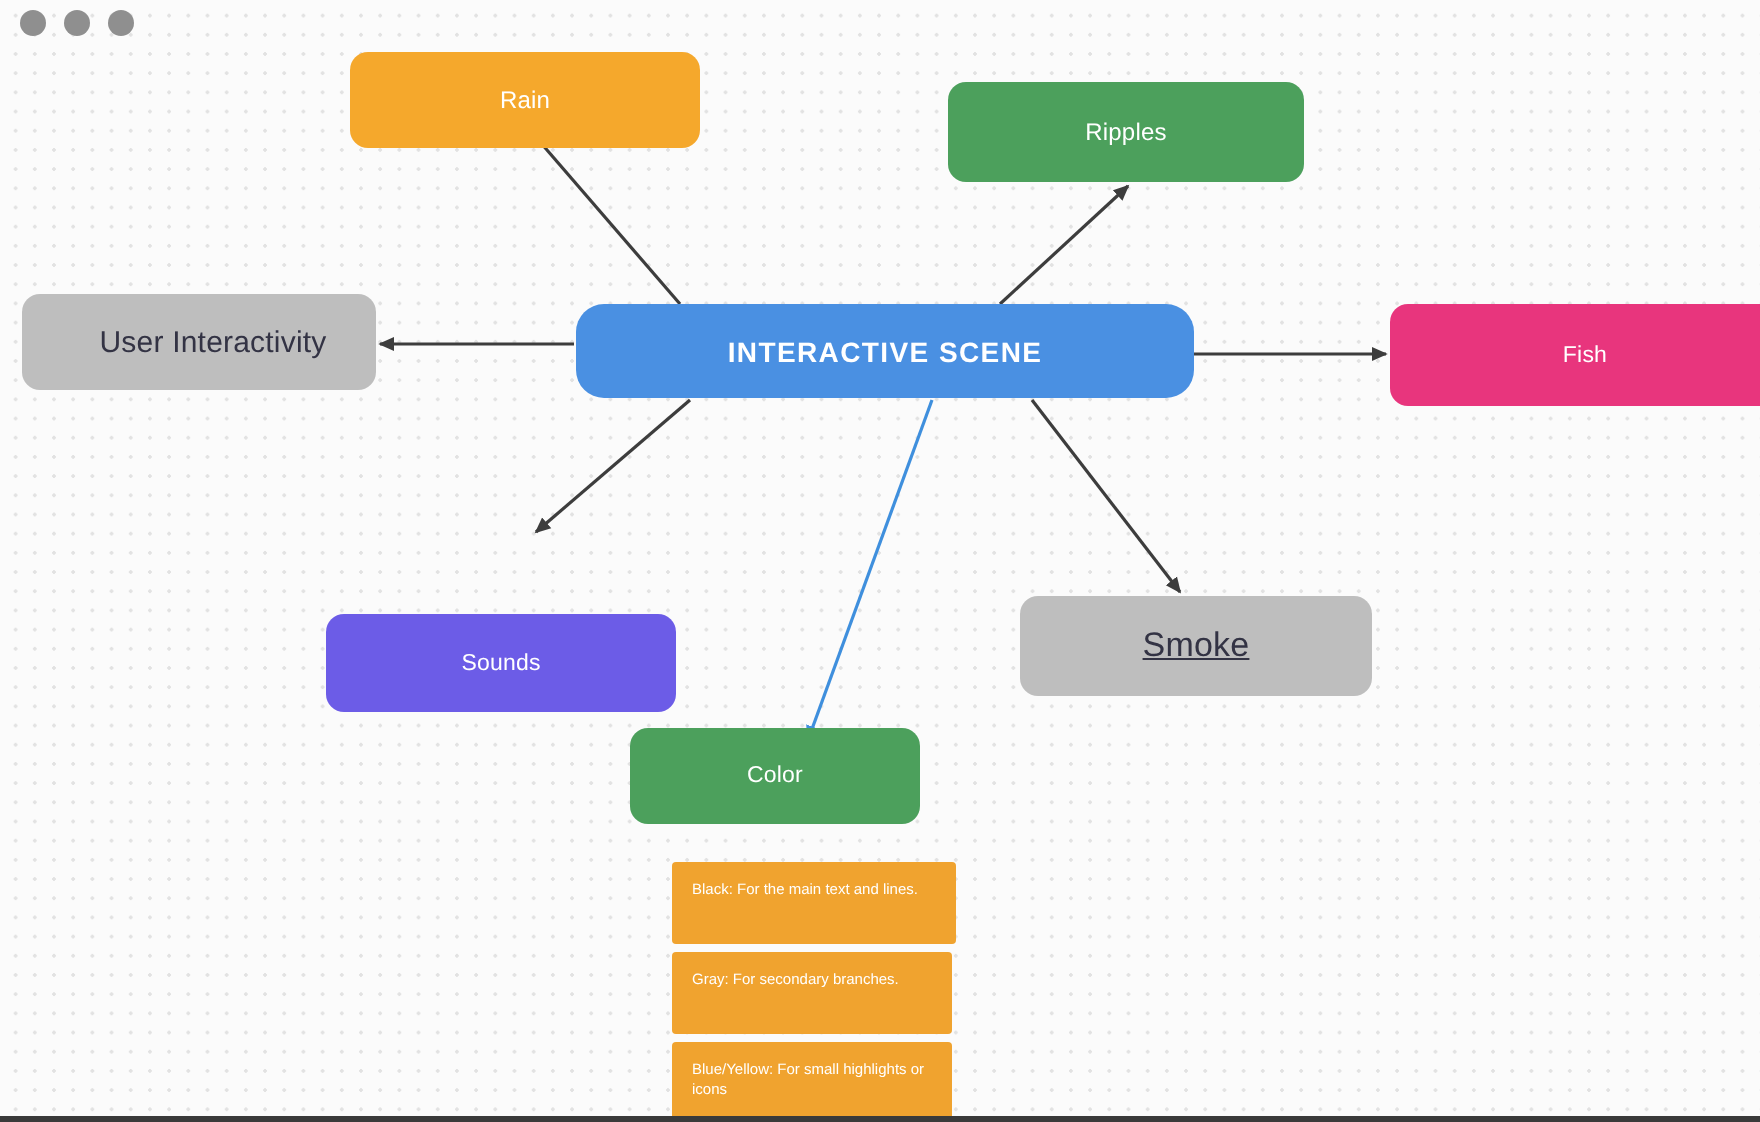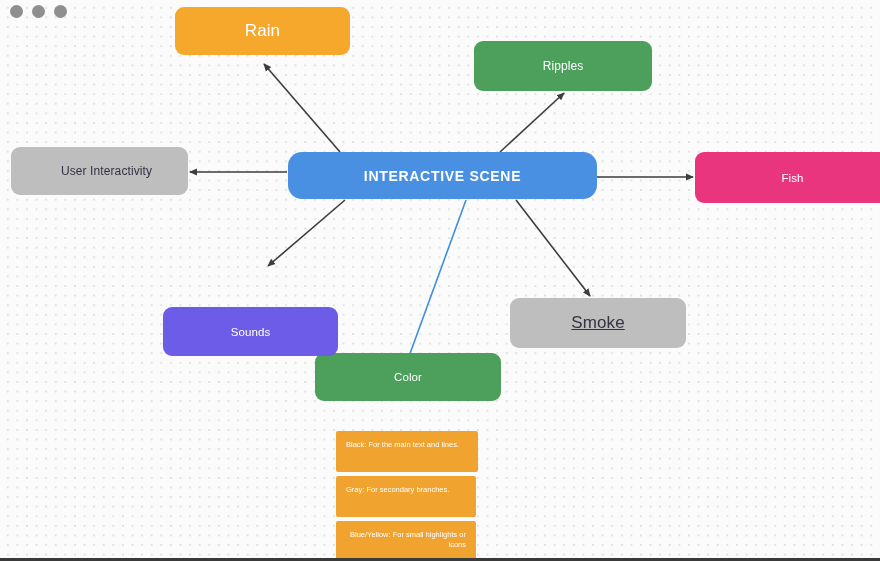--- a/index.html
+++ b/index.html
@@ -66,21 +66,21 @@
     box-sizing: border-box;
     border-radius: 2px;
     display: flex;
     align-items: flex-start;
     z-index: 20;
   }
   .subnote-label {
     display: block;
     padding: 9px 10px 0 10px;
     line-height: 1.35;
-    text-align: right;
+    text-align: left;
   }
   .bottom-edge {
     position: absolute;
     left: 0;
     bottom: 0;
     width: 880px;
     height: 3px;
     background: #3a3a3a;
     z-index: 50;
   }
@@ -111,39 +111,39 @@
       <line x1="516" y1="200" x2="590" y2="296" stroke="#3d3d3d" stroke-width="1.6" marker-end="url(#ah0)"></line>
       <line x1="466" y1="200" x2="404" y2="370" stroke="#3f8fdd" stroke-width="1.6" marker-end="url(#ah1)"></line>
       <line x1="345" y1="200" x2="268" y2="266" stroke="#3d3d3d" stroke-width="1.6" marker-end="url(#ah0)"></line>
       <line x1="287" y1="172" x2="190" y2="172" stroke="#3d3d3d" stroke-width="1.6" marker-end="url(#ah0)"></line>
     </svg>
 
   <div id="node-layer">
       <div class="node central" style="left: 288px; top: 152px; width: 309px; height: 47px; background: rgb(74, 144, 226); color: rgb(255, 255, 255); font-size: 14px;">
         <span class="node-label">INTERACTIVE SCENE</span>
       </div>
-      <div class="node" style="left: 175px; top: 7px; width: 175px; height: 48px; background: rgb(245, 168, 44); color: rgb(255, 255, 255); font-size: 17px;">
+      <div class="node" style="left: 175px; top: 26px; width: 175px; height: 48px; background: rgb(245, 168, 44); color: rgb(255, 255, 255); font-size: 12px;">
         <span class="node-label">Rain</span>
       </div>
       <div class="node" style="left: 474px; top: 41px; width: 178px; height: 50px; background: rgb(76, 160, 92); color: rgb(255, 255, 255); font-size: 12px;">
         <span class="node-label">Ripples</span>
       </div>
       <div class="node" style="left: 695px; top: 152px; width: 195px; height: 51px; background: rgb(232, 53, 125); color: rgb(255, 255, 255); font-size: 11.5px;">
         <span class="node-label">Fish</span>
       </div>
       <div class="node" style="left: 510px; top: 298px; width: 176px; height: 50px; background: rgb(190, 190, 190); color: rgb(51, 51, 68); font-size: 17px; text-decoration: underline;">
         <span class="node-label">Smoke</span>
       </div>
-      <div class="node" style="left: 315px; top: 353px; width: 186px; height: 48px; background: rgb(76, 160, 92); color: rgb(255, 255, 255); font-size: 11.5px; text-align: center;">
+      <div class="node" style="left: 315px; top: 364px; width: 145px; height: 48px; background: rgb(76, 160, 92); color: rgb(255, 255, 255); font-size: 11.5px; text-align: center;">
         <span class="node-label">Color</span>
       </div>
       <div class="node" style="left: 163px; top: 268px; width: 175px; height: 49px; background: rgb(108, 92, 231); color: rgb(255, 255, 255); font-size: 11.5px; margin-top: 39px;">
         <span class="node-label">Sounds</span>
       </div>
-      <div class="node" style="left: 11px; top: 147px; width: 177px; height: 48px; background: rgb(190, 190, 190); color: rgb(51, 51, 68); font-size: 12px; padding-left: 14px;">
+      <div class="node" style="left: 11px; top: 147px; width: 177px; height: 48px; background: rgb(190, 190, 190); color: rgb(51, 51, 68); font-size: 15px; padding-left: 14px;">
         <span class="node-label">User Interactivity</span>
       </div>
       <div class="subnote" style="left: 336px; top: 431px; width: 142px; height: 41px; background: rgb(240, 163, 47); color: rgb(255, 255, 255); font-size: 7.5px;">
         <span class="subnote-label">Black: For the main text and lines.</span>
       </div>
       <div class="subnote" style="left: 336px; top: 476px; width: 140px; height: 41px; background: rgb(240, 163, 47); color: rgb(255, 255, 255); font-size: 7.5px;">
         <span class="subnote-label">Gray: For secondary branches.</span>
       </div>
       <div class="subnote" style="left: 336px; top: 521px; width: 140px; height: 52px; background: rgb(240, 163, 47); color: rgb(255, 255, 255); font-size: 7.5px;">
         <span class="subnote-label">Blue/Yellow: For small highlights or icons</span>

